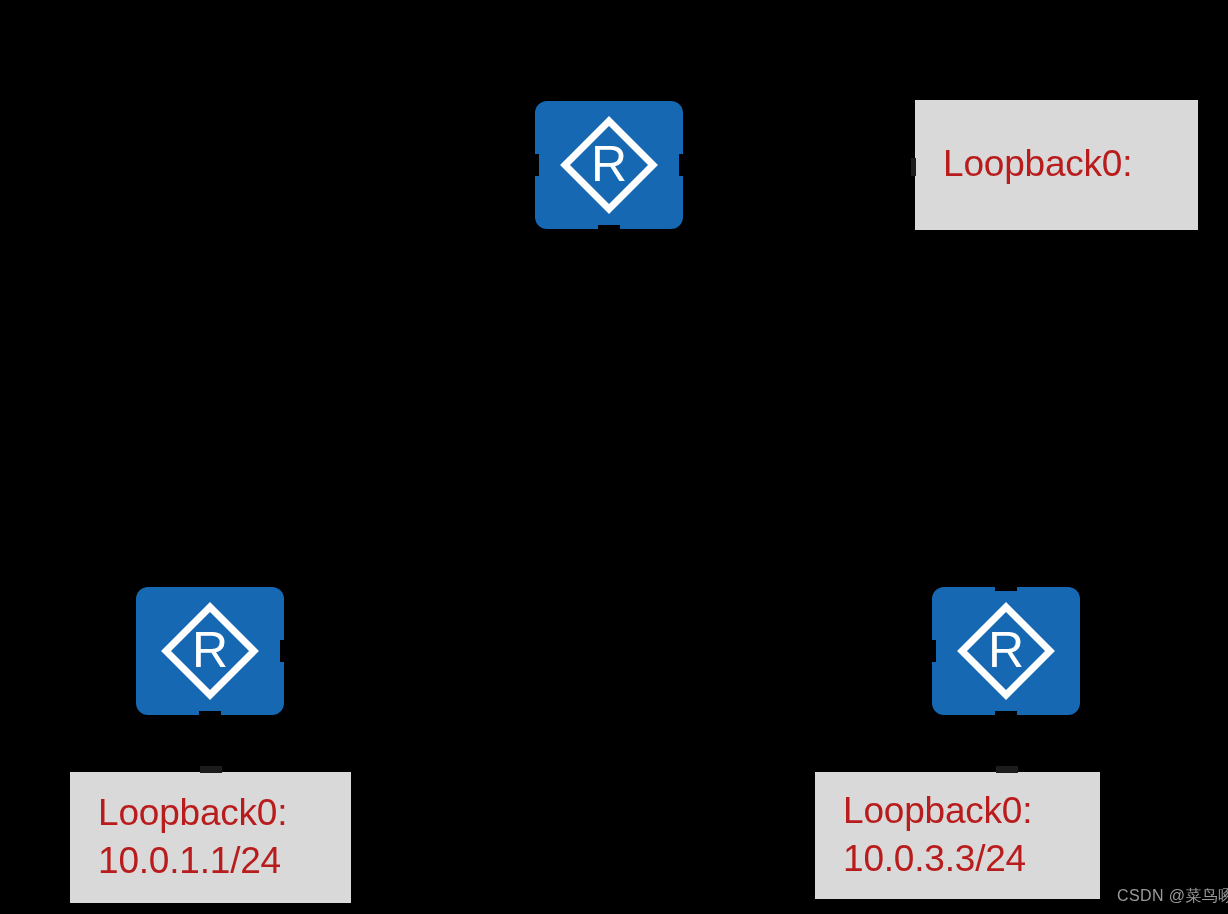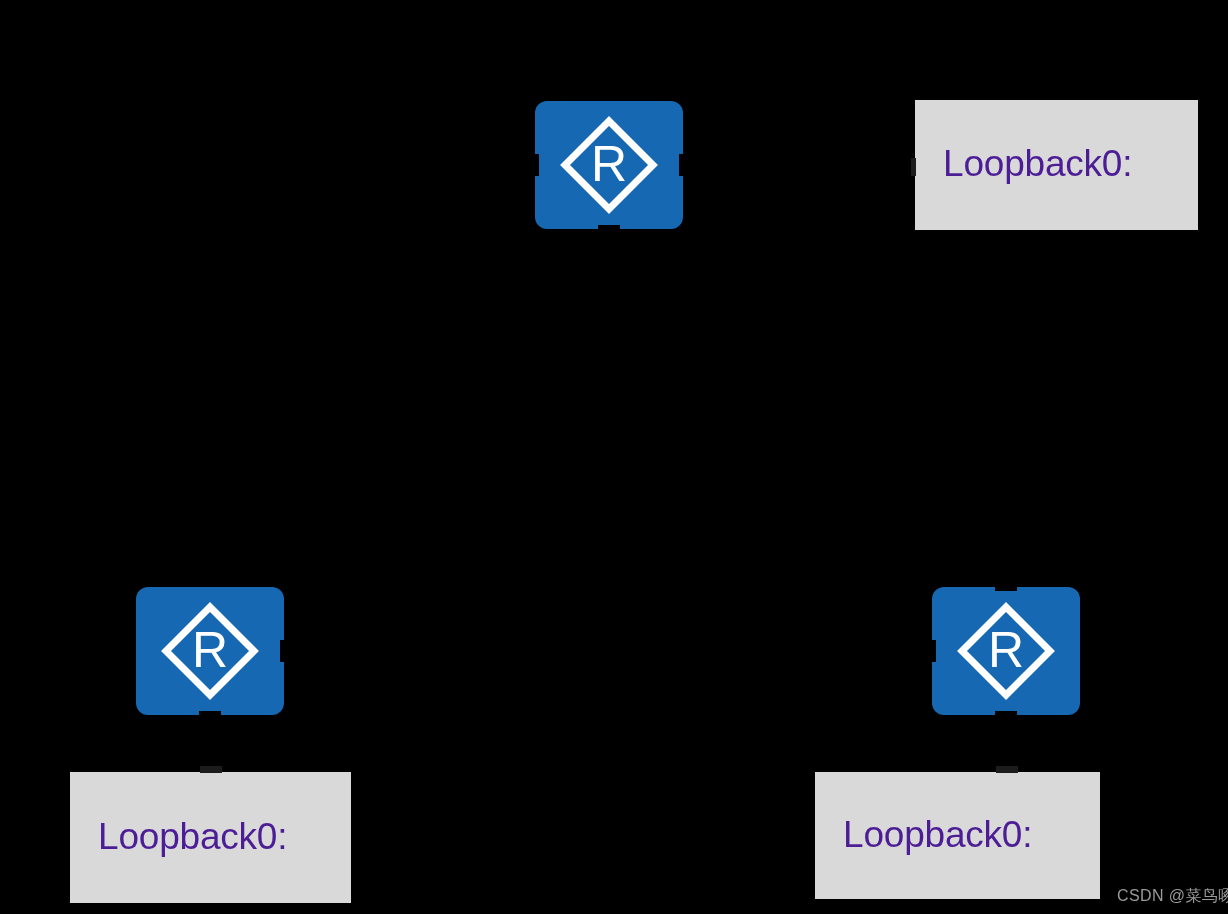--- a/index.html
+++ b/index.html
@@ -39,21 +39,21 @@
   }
   .notch.left  { left: -1px;  width: 5px;  height: 22px; top: 50%; margin-top: -11px; }
   .notch.right { right: -1px; width: 5px;  height: 22px; top: 50%; margin-top: -11px; }
   .notch.top   { top: -1px;   height: 5px; width: 22px;  left: 50%; margin-left: -11px; }
   .notch.bottom{ bottom: -1px;height: 5px; width: 22px;  left: 50%; margin-left: -11px; }
 
   
   .label-box {
     position: absolute;
     background: #d9d9d9;
-    color: #4c1d95;
+    color: #b91c1c;
     box-sizing: border-box;
     padding: 14px 20px 16px 28px;
     display: flex;
     flex-direction: column;
     justify-content: center;
     line-height: 1.28;
     font-size: 37px;
     font-weight: 400;
     letter-spacing: -0.2px;
     white-space: nowrap;
@@ -109,23 +109,25 @@
     </svg>
   </div>
 
   <div class="label-box" style="left:915px; top:100px; width:283px; height:130px;">
     <span class="label-line">Loopback0:</span>
   </div>
   <span class="stub" style="left:911px; top:158px; width:5px; height:18px;"></span>
 
   <div class="label-box" style="left:70px; top:772px; width:281px; height:131px;">
     <span class="label-line">Loopback0:</span>
+    <span class="label-line">10.0.1.1/24</span>
   </div>
   <span class="stub" style="left:200px; top:766px; width:22px; height:7px;"></span>
 
   <div class="label-box" style="left:815px; top:772px; width:285px; height:127px;">
     <span class="label-line">Loopback0:</span>
+    <span class="label-line">10.0.3.3/24</span>
   </div>
   <span class="stub" style="left:996px; top:766px; width:22px; height:7px;"></span>
 
   <div class="watermark" style="left:1117px; top:886px;">CSDN @菜鸟啄</div>
 
 </div>
 
 </body></html>

